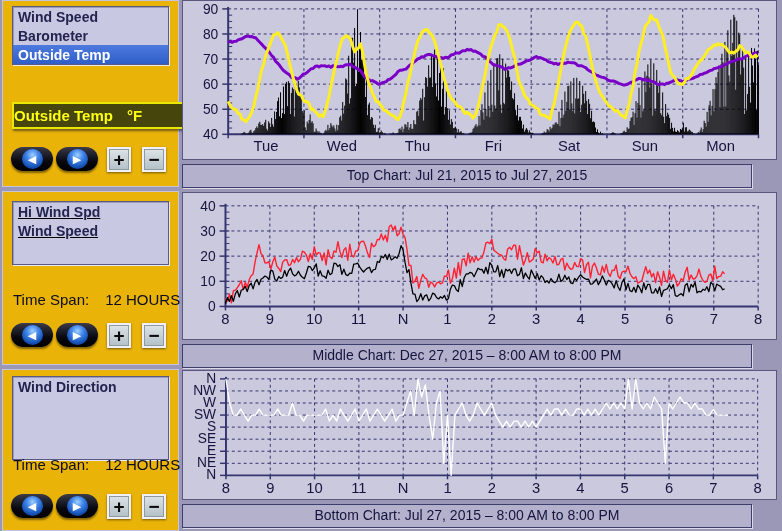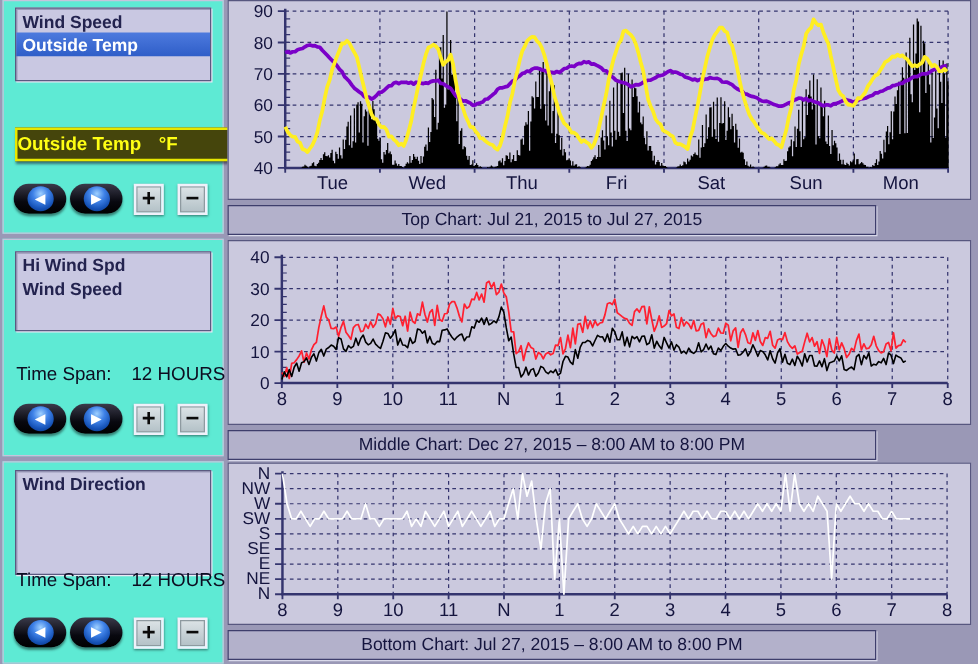--- a/index.html
+++ b/index.html
@@ -2,21 +2,21 @@
 <html><head>
 <meta charset="utf-8">
 <style>
   * { margin:0; padding:0; box-sizing:border-box; }
   html,body { width:782px; height:531px; overflow:hidden;
     font-family:"Liberation Sans", sans-serif; background:#9a98b6; }
   #app { position:relative; width:782px; height:531px; background:#9a98b6; }
 
   
   .side-section { position:absolute; left:2px; width:177px;
-    background:#5eead4; border:1px solid #c6c4dc; }
+    background:#eab308; border:1px solid #c6c4dc; }
   #sec1 { top:0; height:187px; }
   #sec2 { top:191px; height:174px; }
   #sec3 { top:369px; height:162px; }
 
   .listbox { position:absolute; left:9px; right:9px; background:#c9c8e2;
     border:1px solid #5a5a80;
     box-shadow:1px 1px 0 #e9e9f5, inset 1px 1px 0 rgba(70,70,110,.35); }
   .listbox .li { font-size:14px; font-weight:bold; color:#23234f;
     padding:1px 5px 0 5px; height:19px; line-height:18px; white-space:nowrap; }
   .listbox .li.selected { background:linear-gradient(#4d7ade,#2f5ec8); color:#ffffff; }
@@ -47,59 +47,60 @@
   .pm-btn.minus { left:131px; }
 
   
   .chart-panel { position:absolute; left:182px; width:595px;
     background:#cbc9de; border:1px solid #57577f; }
   #panel-top { top:0; height:160px; }
   #panel-mid { top:192px; height:148px; }
   #panel-bot { top:370px; height:130px; }
   .chart-panel svg { display:block; width:100%; height:100%; }
 
-  .caption-bar { position:absolute; left:182px; width:519px; height:24px;
+  .caption-bar { position:absolute; left:182px; width:570px; height:24px;
     background:#b3b1cb; border:1px solid #3e3e6c; box-shadow:1px 1px 0 #d9d9ea;
     text-align:center; font-size:14px; color:#14143e; line-height:21px; white-space:nowrap; }
   #bar-top { top:164px; }
   #bar-mid { top:344px; }
   #bar-bot { top:504px; }
 
   
   text { font-family:"Liberation Sans", sans-serif; fill:#14143e; }
   .ylab { font-size:14px; }
   .xlab { font-size:15px; }
 </style>
 </head>
 <body>
 
 <div id="app">
 
   <div class="side-section" id="sec1">
     <div class="listbox" style="top:5px;height:59px;">
       <div class="li">Wind Speed</div>
+      <div class="li">Barometer</div>
       <div class="li selected">Outside Temp</div>
     </div>
     <div class="legendbox" style="top:101px;">
       <span>Outside Temp</span><span class="unit">°F</span>
     </div>
     <div class="btnrow" style="top:146px;">
       <button class="nav-btn prev">
           <span class="nav-orb">◀</span>
         </button>
       <button class="nav-btn next">
           <span class="nav-orb">▶</span>
         </button>
       <button class="pm-btn plus">+</button>
       <button class="pm-btn minus">−</button>
     </div>
   </div>
 
   <div class="side-section" id="sec2">
-    <div class="listbox" style="top:9px;height:64px;">
+    <div class="listbox" style="top:9px;height:64px;text-decoration:underline;">
       <div class="li">Hi Wind Spd</div>
       <div class="li">Wind Speed</div>
     </div>
     <div class="timespan" style="top:99px;">
       <span>Time Span:</span><span class="ts-val">12 HOURS</span>
     </div>
     <div class="btnrow" style="top:131px;">
       <button class="nav-btn prev">
           <span class="nav-orb">◀</span>
         </button>

